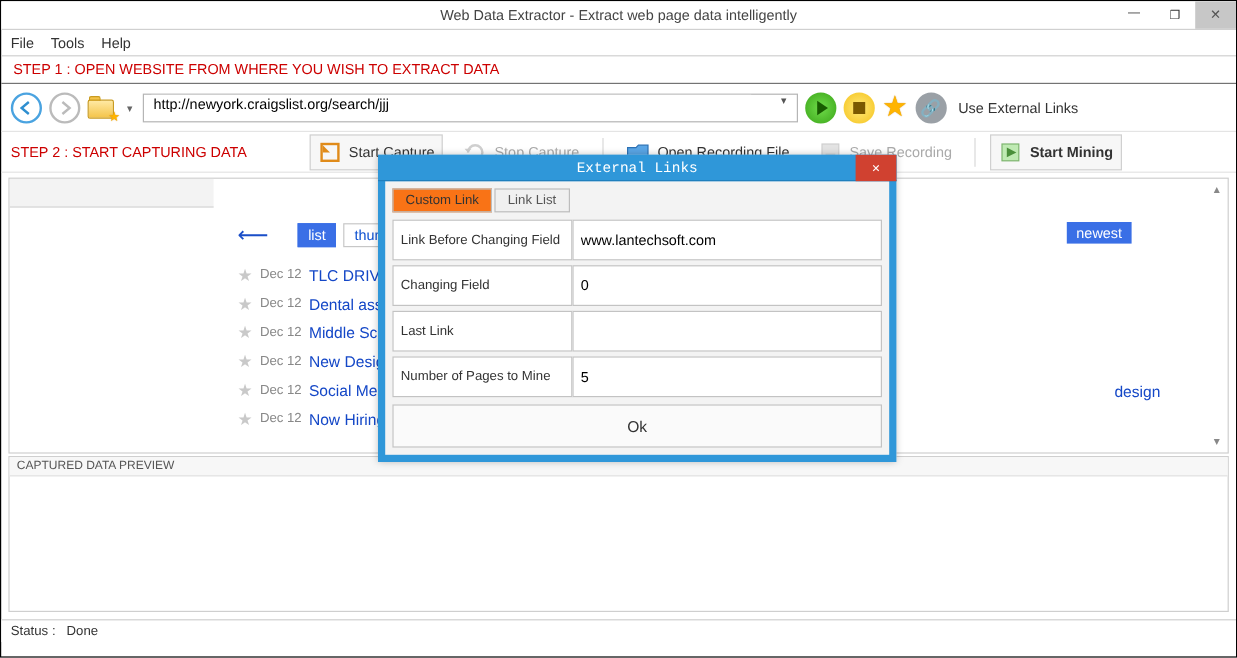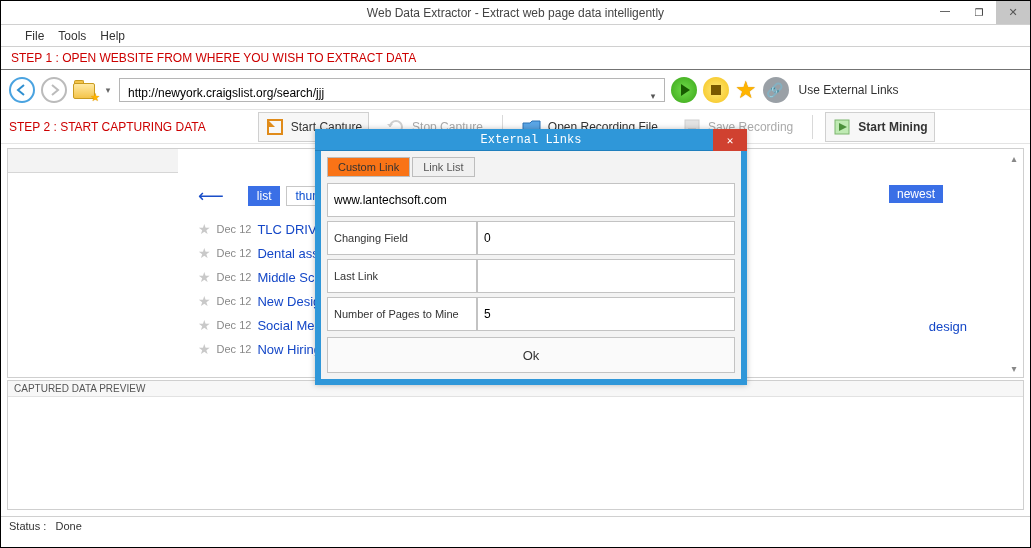--- a/index.html
+++ b/index.html
@@ -25,35 +25,35 @@
     position:relative;
   }
   .titlebar .title { color:#444; font-size:12px; }
   .titlebar .btns { position:absolute; right:0; top:0; display:flex; height:100%; }
   .titlebtn { width:34px; height:100%; display:flex; align-items:center; justify-content:center; }
   .tb-min::before { content:"—"; font-size:10px; color:#333; position:relative; top:-2px;}
   .tb-max::before { content:"❐"; font-size:10px; color:#333;}
   .tb-close { background:#c7c7c7; }
   .tb-close::before { content:"✕"; font-size:11px; color:#555;}
   
-  .menubar { height:22px; border-bottom:1px solid #d0d0d0; display:flex; align-items:center; padding:0 24px; gap:14px; }
+  .menubar { height:22px; border-bottom:1px solid #d0d0d0; display:flex; align-items:center; padding:0 8px; gap:14px; }
   .menubar span { color:#333; }
   
   .steprow { color:#c00; font-size:12px; padding:4px 10px; border-bottom:1px solid #737373; }
   
   .navrow { height:40px; display:flex; align-items:center; padding:0 8px; gap:6px; border-bottom:1px solid #e4e4e4; }
   .circbtn { width:26px; height:26px; border:2px solid #4aa3e0; border-radius:50%; display:flex; align-items:center; justify-content:center; background:#fff; }
   .circ-disabled { border-color:#bbb; }
   .circbtn svg { display:block; }
   .foldericon { width:24px; height:22px; position:relative; }
   .foldericon .body { position:absolute; left:0; top:4px; width:22px; height:16px; background:linear-gradient(#ffe9a3,#f4c44a); border:1px solid #c99b20; border-radius:2px; }
   .foldericon .tab { position:absolute; left:1px; top:1px; width:10px; height:5px; background:#f4c44a; border:1px solid #c99b20; border-radius:2px 2px 0 0; border-bottom:none;}
   .foldericon .star { position:absolute; right:-3px; bottom:-3px; color:#ffb400; font-size:11px; text-shadow:0 0 1px #c07e00;}
   .dd { width:10px; display:flex; align-items:center; justify-content:center; color:#666; font-size:9px;}
-  .urlbox { flex:0 0 546px; height:24px; border:1px solid #b5b5b5; display:flex; align-items:flex-end; padding:0 6px; justify-content:space-between; }
+  .urlbox { flex:0 0 546px; height:24px; border:1px solid #b5b5b5; display:flex; align-items:flex-start; padding:0 6px; justify-content:space-between; }
   .urlbox input { border:none; outline:none; font-size:12px; width:500px; }
   .urlbox .dd { color:#555; }
   .go,.stop { width:26px; height:26px; border-radius:50%; display:flex; align-items:center; justify-content:center; }
   .go { background:radial-gradient(#6fdc4a,#3aa418); }
   .go::before { content:""; width:0; height:0; border-left:9px solid #175b00; border-top:6px solid transparent; border-bottom:6px solid transparent; margin-left:2px;}
   .stop { background:radial-gradient(#ffe97a,#f5c21a); }
   .stop::before { content:""; width:10px; height:10px; background:#7a5800; }
   .bigstar { color:#ffb400; font-size:24px; text-shadow:0 0 1px #c07e00; }
   .linkicon { width:26px; height:26px; border-radius:50%; background:#9aa0a6; display:flex; align-items:center; justify-content:center; color:#fff; font-size:14px;}
   .extlabel { color:#333; margin-left:4px; }
@@ -261,20 +261,21 @@
     <div class="modal-title">
       <span>External Links</span>
       <div class="modal-close">✕</div>
     </div>
     <div class="modal-body">
       <div class="mtabs">
         <div class="mtab">Custom Link</div>
         <div class="mtab inactive">Link List</div>
       </div>
       <div class="formrow">
+        <div class="lbl">Link Before Changing Field</div>
         <div class="field"><input type="text" value="www.lantechsoft.com" style=""></div>
       </div>
       <div class="formrow">
         <div class="lbl">Changing Field</div>
         <div class="field"><input type="text" value="0" style=""></div>
       </div>
       <div class="formrow">
         <div class="lbl">Last Link</div>
         <div class="field"><input type="text" value="" style=""></div>
       </div>

